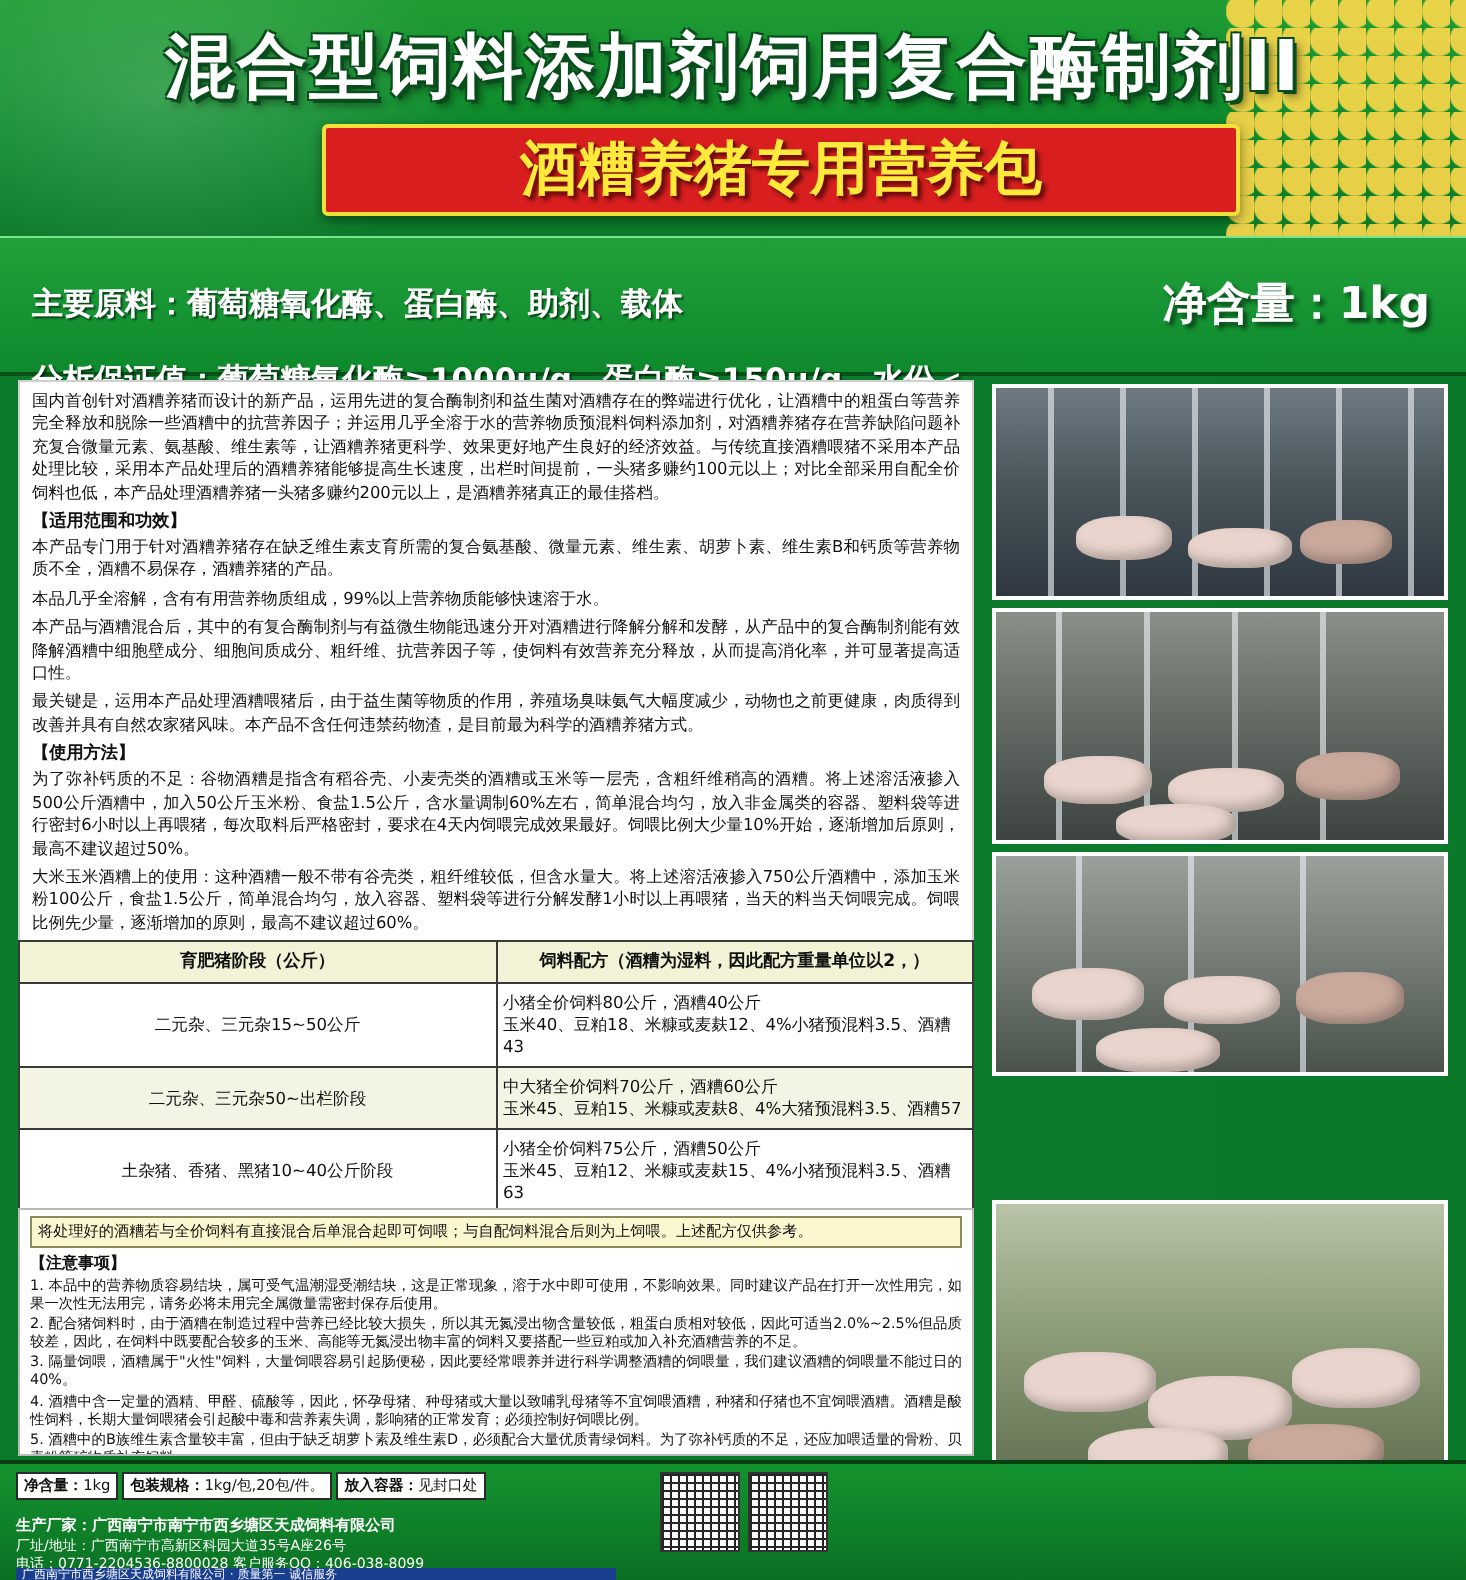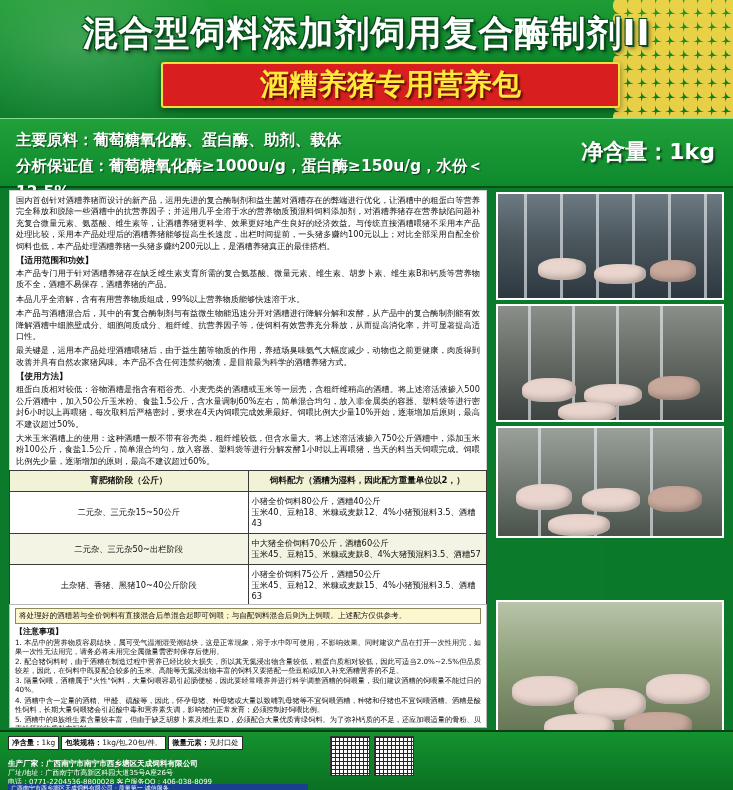--- a/index.html
+++ b/index.html
@@ -40,21 +40,21 @@
   }
 
   
   .ing-bar{
     position:absolute;left:0;top:118px;width:733px;height:67px;
     background:linear-gradient(180deg,#20a03a 0%,#0e8a2d 100%);
     border-top:1px solid #7fe08f;border-bottom:2px solid #065018;
   }
   .ing-left{position:absolute;left:16px;top:8px;width:520px;color:#fff;}
   .ing-line{font-size:15.5px;font-weight:bold;line-height:26px;
-    text-shadow:1px 1px 1px rgba(0,0,0,.55);}
+    text-shadow:1px 1px 1px rgba(0,0,0,.55);margin-top:12px;}
   .netw{
     position:absolute;right:18px;top:18px;color:#fff;font-size:22px;font-weight:bold;
     text-shadow:2px 2px 2px rgba(0,0,0,.55);
   }
 
   
   .panel{
     position:absolute;left:9px;top:190px;width:478px;height:445px;
     background:#ffffff;border:1px solid #cfcfcf;
     padding:4px 6px;box-sizing:border-box;overflow:hidden;
@@ -149,21 +149,21 @@
   </div>
 
   <div class="panel">
     <p class="p-txt">国内首创针对酒糟养猪而设计的新产品，运用先进的复合酶制剂和益生菌对酒糟存在的弊端进行优化，让酒糟中的粗蛋白等营养完全释放和脱除一些酒糟中的抗营养因子；并运用几乎全溶于水的营养物质预混料饲料添加剂，对酒糟养猪存在营养缺陷问题补充复合微量元素、氨基酸、维生素等，让酒糟养猪更科学、效果更好地产生良好的经济效益。与传统直接酒糟喂猪不采用本产品处理比较，采用本产品处理后的酒糟养猪能够提高生长速度，出栏时间提前，一头猪多赚约100元以上；对比全部采用自配全价饲料也低，本产品处理酒糟养猪一头猪多赚约200元以上，是酒糟养猪真正的最佳搭档。</p>
     <div class="p-head">【适用范围和功效】</div>
     <p class="p-txt">本产品专门用于针对酒糟养猪存在缺乏维生素支育所需的复合氨基酸、微量元素、维生素、胡萝卜素、维生素B和钙质等营养物质不全，酒糟不易保存，酒糟养猪的产品。</p>
     <p class="p-txt">本品几乎全溶解，含有有用营养物质组成，99%以上营养物质能够快速溶于水。</p>
     <p class="p-txt">本产品与酒糟混合后，其中的有复合酶制剂与有益微生物能迅速分开对酒糟进行降解分解和发酵，从产品中的复合酶制剂能有效降解酒糟中细胞壁成分、细胞间质成分、粗纤维、抗营养因子等，使饲料有效营养充分释放，从而提高消化率，并可显著提高适口性。</p>
     <p class="p-txt">最关键是，运用本产品处理酒糟喂猪后，由于益生菌等物质的作用，养殖场臭味氨气大幅度减少，动物也之前更健康，肉质得到改善并具有自然农家猪风味。本产品不含任何违禁药物渣，是目前最为科学的酒糟养猪方式。</p>
     <div class="p-head">【使用方法】</div>
-    <p class="p-txt">粗蛋白质相对较低：谷物酒糟是指含有稻谷壳、小麦壳类的酒糟或玉米等一层壳，含粗纤维稍高的酒糟。将上述溶活液掺入500公斤酒糟中，加入50公斤玉米粉、食盐1.5公斤，含水量调制60%左右，简单混合均匀，放入非金属类的容器、塑料袋等进行密封6小时以上再喂猪，每次取料后严格密封，要求在4天内饲喂完成效果最好。饲喂比例大少量10%开始，逐渐增加后原则，最高不建议超过50%。</p>
+    <p class="p-txt">为了弥补钙质的不足：谷物酒糟是指含有稻谷壳、小麦壳类的酒糟或玉米等一层壳，含粗纤维稍高的酒糟。将上述溶活液掺入500公斤酒糟中，加入50公斤玉米粉、食盐1.5公斤，含水量调制60%左右，简单混合均匀，放入非金属类的容器、塑料袋等进行密封6小时以上再喂猪，每次取料后严格密封，要求在4天内饲喂完成效果最好。饲喂比例大少量10%开始，逐渐增加后原则，最高不建议超过50%。</p>
     <p class="p-txt">大米玉米酒糟上的使用：这种酒糟一般不带有谷壳类，粗纤维较低，但含水量大。将上述溶活液掺入750公斤酒糟中，添加玉米粉100公斤，食盐1.5公斤，简单混合均匀，放入容器、塑料袋等进行分解发酵1小时以上再喂猪，当天的料当天饲喂完成。饲喂比例先少量，逐渐增加的原则，最高不建议超过60%。</p>
     <div class="p-head">【酒糟喂猪生长廉价饲料配方】</div>
     <p class="p-txt">下表配方结经实践经验获得，运用本产品处理酒糟后下面比例进行养殖育肥猪，养猪二元杂运用全价料+酒糟可以降低饲料成本15%左右，自配料+酒糟可以降低饲料成本20%左右；养殖土杂猪、香猪、黑猪等采用全价料+酒糟饲喂成本约20%左右，自配料+酒糟饲喂成本降低饲料成本30%左右，且生长速度几乎与全部采用全价饲料相当，可提高经济效益具有显著的意义。</p>
   </div>
 
   <div class="tbl-wrap">
     <table class="feed">
       <thead>
         <tr>
           <th>育肥猪阶段（公斤）</th>
@@ -258,21 +258,21 @@
   <div class="footer">
     <div class="fspec">
       <div class="spec-row">
         <span class="spec-cell">
           <b>净含量：</b><span>1kg</span>
         </span>
         <span class="spec-cell">
           <b>包装规格：</b><span>1kg/包,20包/件。</span>
         </span>
         <span class="spec-cell">
-          <b>微量元素：</b><span>见封口处</span>
+          <b>放入容器：</b><span>见封口处</span>
         </span>
       </div>
     </div>
 
     <div class="fcontact">
       <div class="cname">生产厂家：广西南宁市南宁市西乡塘区天成饲料有限公司</div>
       <div>厂址/地址：广西南宁市高新区科园大道35号A座26号</div>
       <div>电话：0771-2204536-8800028  客户服务QQ：406-038-8099</div>
       <div>邮箱：info@nn-tc.com   网址：http://www.tcfeed.cn</div>
     </div>

